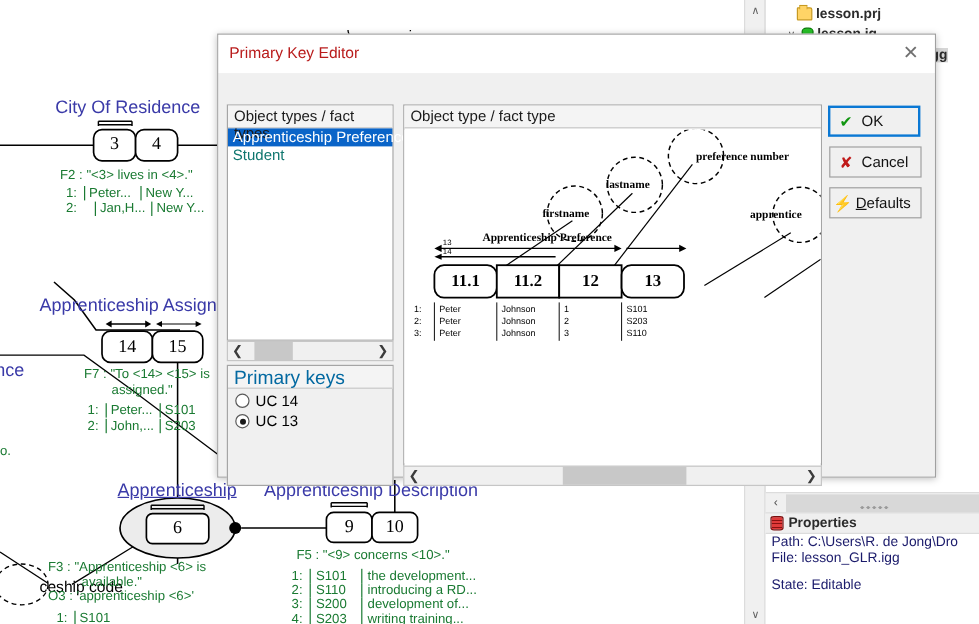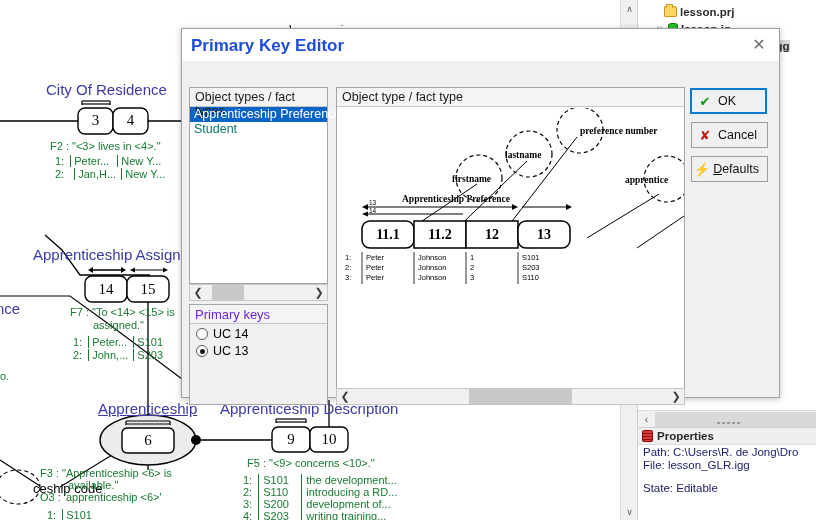--- a/index.html
+++ b/index.html
@@ -49,37 +49,37 @@
 
   
   .grip { position:absolute; left:78px; width:25px; height:4px;
     background-image:radial-gradient(circle, #9a9a9a 40%, transparent 45%);
     background-size:5px 4px; }
 
   
   #dialog { position:absolute; left:181px; top:28px; width:599px; height:370px;
     background:#f0f0f0; border:1px solid #a0a0a0; box-shadow:0 1px 6px rgba(0,0,0,.25); }
   #dlg-title { position:absolute; left:0; top:0; right:0; height:32px; background:#ffffff; }
-  #dlg-title .t { position:absolute; left:9px; top:7px; font-size:17px; color:#1d4ed8; font-family:"Liberation Sans", sans-serif;font-weight:bold; }
+  #dlg-title .t { position:absolute; left:9px; top:7px; font-size:13px; color:#b91c1c; font-family:"Liberation Sans", sans-serif; }
   #dlg-close { position:absolute; right:0; top:0; width:40px; height:30px; display:flex; align-items:center; justify-content:center;
      color:#707070; font-size:16px; font-family:"Liberation Sans", sans-serif; }
   #dlg-body { position:absolute; left:0; top:32px; right:0; bottom:0; background:#f0f0f0; }
 
   .lbox { position:absolute; background:#fff; border:1px solid #a5a5a5; }
   .lbox-hdr { height:19px; background:#f4f4f4; border-bottom:1px solid #c8c8c8; font-size:12.5px; color:#1a1a1a; padding:2px 0 0 5px; }
   .lrow { font-size:12.5px; color:#0f766e; padding:0 0 0 4px; line-height:15px; height:15px; white-space:nowrap; }
   .lrow.sel { background:#0a64c8; color:#fff; }
 
   .hsb { position:absolute; height:17px; background:#f0f0f0; border:1px solid #c6c6c6; display:flex; align-items:center; }
   .hsb .a { width:16px; text-align:center; font-size:11px; color:#3c3c3c; }
   .hsb .track { flex:1; height:15px; position:relative; }
   .hsb .thumb { position:absolute; top:0; height:15px; background:#c8c8c8; }
 
   .grp { position:absolute; background:#f0f0f0; border:1px solid #a5a5a5; }
-  .grp-hdr { height:19px; background:#f4f4f4; border-bottom:1px solid #c8c8c8; font-size:13px; color:#6d28d9; padding:2px 0 0 5px; }
+  .grp-hdr { height:19px; background:#f4f4f4; border-bottom:1px solid #c8c8c8; font-size:16px; color:#0369a1; padding:2px 0 0 5px; }
   .radio-row { display:flex; align-items:center; gap:5px; padding:3px 0 0 6px; font-size:12.5px; color:#000; }
   .radio { width:12px; height:12px; border-radius:50%; border:1px solid #5a5a5a; background:#fff; position:relative; flex:none; }
   .radio.on:after { content:""; position:absolute; left:2.5px; top:2.5px; width:5px; height:5px; border-radius:50%; background:#1a1a1a; }
 
   #preview { position:absolute; left:154px; top:26px; width:349px; height:318px; background:#fff; border:1px solid #a5a5a5; }
   #pv-hdr { height:19px; background:#f4f4f4; border-bottom:1px solid #c8c8c8; font-size:12.5px; color:#1a1a1a; padding:2px 0 0 5px; }
   #pv-canvas { position:absolute; left:0; top:20px; right:0; bottom:18px; overflow:hidden; background:#fff; }
 
   .pnum { position:absolute; font-family:"Liberation Serif", serif; font-weight:bold; font-size:14px; color:#000; text-align:center; }
   .plab { position:absolute; font-family:"Liberation Serif", serif; font-weight:bold; font-size:9.5px; color:#000; white-space:nowrap; }
@@ -154,21 +154,21 @@
     <div class="num" style="left:78px; top:112px; width:35px;">3</div>
     <div class="num" style="left:113px; top:112px; width:35px;">4</div>
     <div class="gtext" style="left:50px; top:140px;">F2 : "&lt;3&gt; lives in &lt;4&gt;."</div>
     <div class="gtext" style="left:55px; top:155px;">
       <span>1:</span>
       <span style="display:inline-block;width:44px;border-left:1px solid #1a7a32;padding-left:3px;margin-left:3px;">Peter...</span>
       <span style="display:inline-block;border-left:1px solid #1a7a32;padding-left:3px;">New Y...</span>
     </div>
     <div class="gtext" style="left:55px; top:168px;">
       <span>2:</span>
-      <span style="display:inline-block;width:44px;border-left:1px solid #1a7a32;padding-left:3px;margin-left:7px;">Jan,H...</span>
+      <span style="display:inline-block;width:44px;border-left:1px solid #1a7a32;padding-left:3px;margin-left:12px;">Jan,H...</span>
       <span style="display:inline-block;border-left:1px solid #1a7a32;padding-left:3px;">New Y...</span>
     </div>
 
     <div class="dlabel" style="left:33px; top:246px;">Apprenticeship Assign</div>
     <div class="num" style="left:85px; top:281px; width:42px;">14</div>
     <div class="num" style="left:127px; top:281px; width:42px;">15</div>
     <div class="gtext" style="left:70px; top:306px;">F7 : "To &lt;14&gt; &lt;15&gt; is</div>
     <div class="gtext" style="left:93px; top:319px;">assigned."</div>
     <div class="gtext" style="left:73px; top:336px;">
       <span>1:</span>

